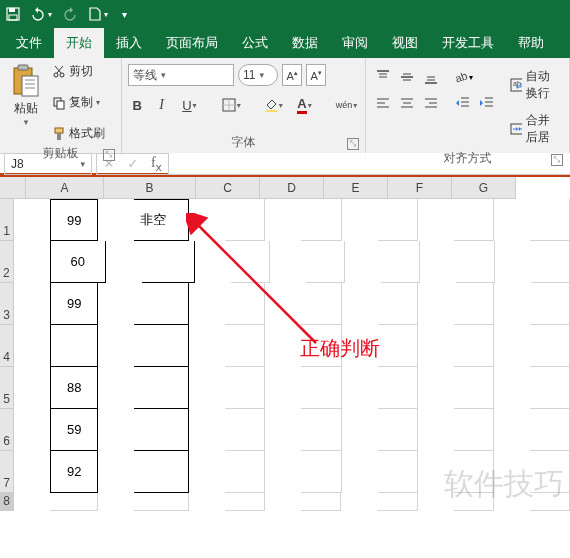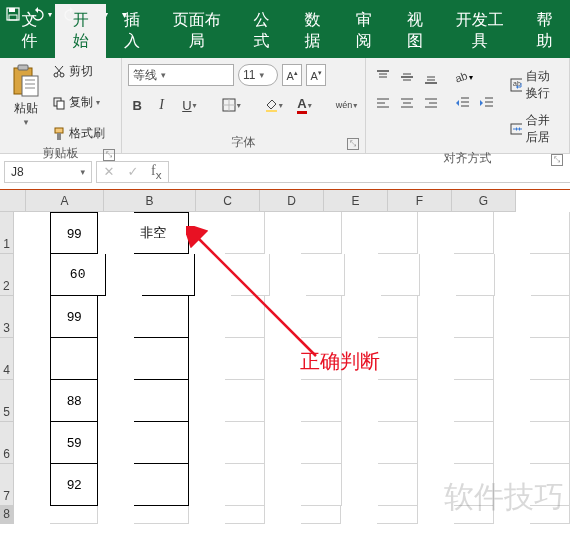--- a/index.html
+++ b/index.html
@@ -5,21 +5,21 @@
 * { box-sizing: border-box; margin: 0; padding: 0; font-family: "Microsoft YaHei", "Segoe UI", sans-serif; }
 body { width: 570px; height: 558px; background: #fff; position: relative; overflow: hidden; }
 
 
 .titlebar { height: 28px; background: #0f703b; display: flex; align-items: center; padding: 0 6px; gap: 10px; }
 .titlebar .tb-btn { color: #fff; font-size: 14px; display: flex; align-items: center; gap: 2px; cursor: pointer; }
 .titlebar svg { display: block; }
 
 
 .tabs { height: 30px; background: #0f703b; display: flex; align-items: flex-end; padding-left: 4px; }
-.tab { color: #fff; font-size: 16px; padding: 6px 12px; cursor: pointer; text-align: center; }
+.tab { color: #fff; font-size: 13px; padding: 6px 12px; cursor: pointer; }
 .tab.active { background: #f1f1f1; color: #0f703b; }
 
 
 .ribbon { height: 96px; background: #f1f1f1; border-bottom: 1px solid #d4d4d4; display: flex; }
 .group { border-right: 1px solid #d4d4d4; padding: 2px 6px 0 6px; display: flex; flex-direction: column; }
 .group-body { flex: 1; display: flex; gap: 4px; }
 .group-label { text-align: center; font-size: 12px; color: #5a5a5a; padding: 2px 0; position: relative; }
 .group-label .launcher { position: absolute; right: 0; bottom: 3px; width: 12px; height: 12px; border: 1px solid #888; font-size: 8px; line-height: 9px; color: #888; text-align: center; cursor: pointer; }
 
 .paste-btn { width: 40px; display: flex; flex-direction: column; align-items: center; font-size: 12px; color: #333; padding-top: 2px; cursor: pointer; }
@@ -41,21 +41,21 @@
 .bold { font-weight: bold; font-size: 13px; }
 .italic { font-style: italic; font-family: "Times New Roman"; font-size: 14px; }
 .underline { text-decoration: underline; font-size: 13px; }
 
 .align-col { display: flex; flex-direction: column; gap: 4px; padding-top: 2px; margin-right: 6px; }
 .align-row { display: flex; gap: 2px; }
 .ab { width: 22px; height: 22px; display: flex; align-items: center; justify-content: center; cursor: pointer; }
 .wrap-item { display: flex; align-items: center; gap: 4px; font-size: 12px; color: #333; cursor: pointer; padding: 2px; }
 
 
-.fxbar { height: 36px; border-bottom: 1px solid #c2410c; display: flex; align-items: center; background: #fff; }
+.fxbar { height: 23px; border-bottom: 4px solid #c2410c; display: flex; align-items: center; background: #fff; }
 .namebox { width: 88px; height: 22px; border: 1px solid #ccc; margin: 0 4px; padding: 0 6px; font-size: 12px; display: flex; align-items: center; justify-content: space-between; color: #333; }
 .namebox .dd { font-size: 9px; color: #666; }
 .fx-btns { display: flex; border: 1px solid #ccc; height: 22px; align-items: center; }
 .fx-btn { width: 24px; display: flex; justify-content: center; align-items: center; color: #bbb; cursor: pointer; font-size: 13px; }
 .fx-sym { font-family: "Times New Roman"; color: #666; font-size: 14px; padding: 0 6px; }
 .fx-input { flex: 1; height: 22px; border: none; border-bottom: 1px solid #ccc; font-size: 12px; padding: 0 4px; }
 
 
 .grid-wrap { position: relative; background: #fff; }
 .colheads { display: flex; height: 22px; }
@@ -363,21 +363,21 @@
         <div class="cell bA top" style="width: 78px; height: 42px;">99</div>
         <div class="cell bB top" style="width: 92px; height: 42px; justify-content: flex-start;">非空</div>
         <div class="cell" style="width: 64px; height: 42px;"></div>
         <div class="cell" style="width: 64px; height: 42px;"></div>
         <div class="cell" style="width: 64px; height: 42px;"></div>
         <div class="cell" style="width: 64px; height: 42px;"></div>
         <div class="cell" style="width: 64px; height: 42px;"></div>
       </div>
       <div class="row">
         <div class="rh" style="height: 42px;">2</div>
-        <div class="cell bA" style="width: 96px; height: 42px; font-family: Liberation Mono, monospace;">60</div>
+        <div class="cell bA" style="width: 96px; height: 42px;">60</div>
         <div class="cell bB" style="width: 92px; height: 42px; justify-content: flex-start;"></div>
         <div class="cell" style="width: 64px; height: 42px;"></div>
         <div class="cell" style="width: 64px; height: 42px;"></div>
         <div class="cell" style="width: 64px; height: 42px;"></div>
         <div class="cell" style="width: 64px; height: 42px;"></div>
         <div class="cell" style="width: 64px; height: 42px;"></div>
       </div>
       <div class="row">
         <div class="rh" style="height: 42px;">3</div>
         <div class="cell bA" style="width: 78px; height: 42px;">99</div>

